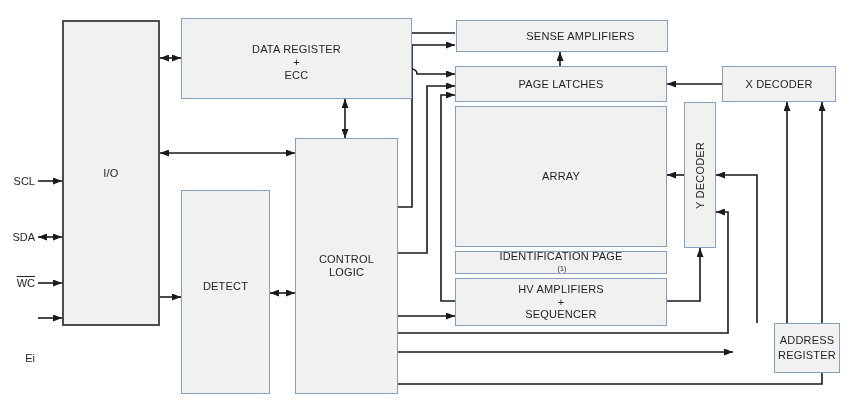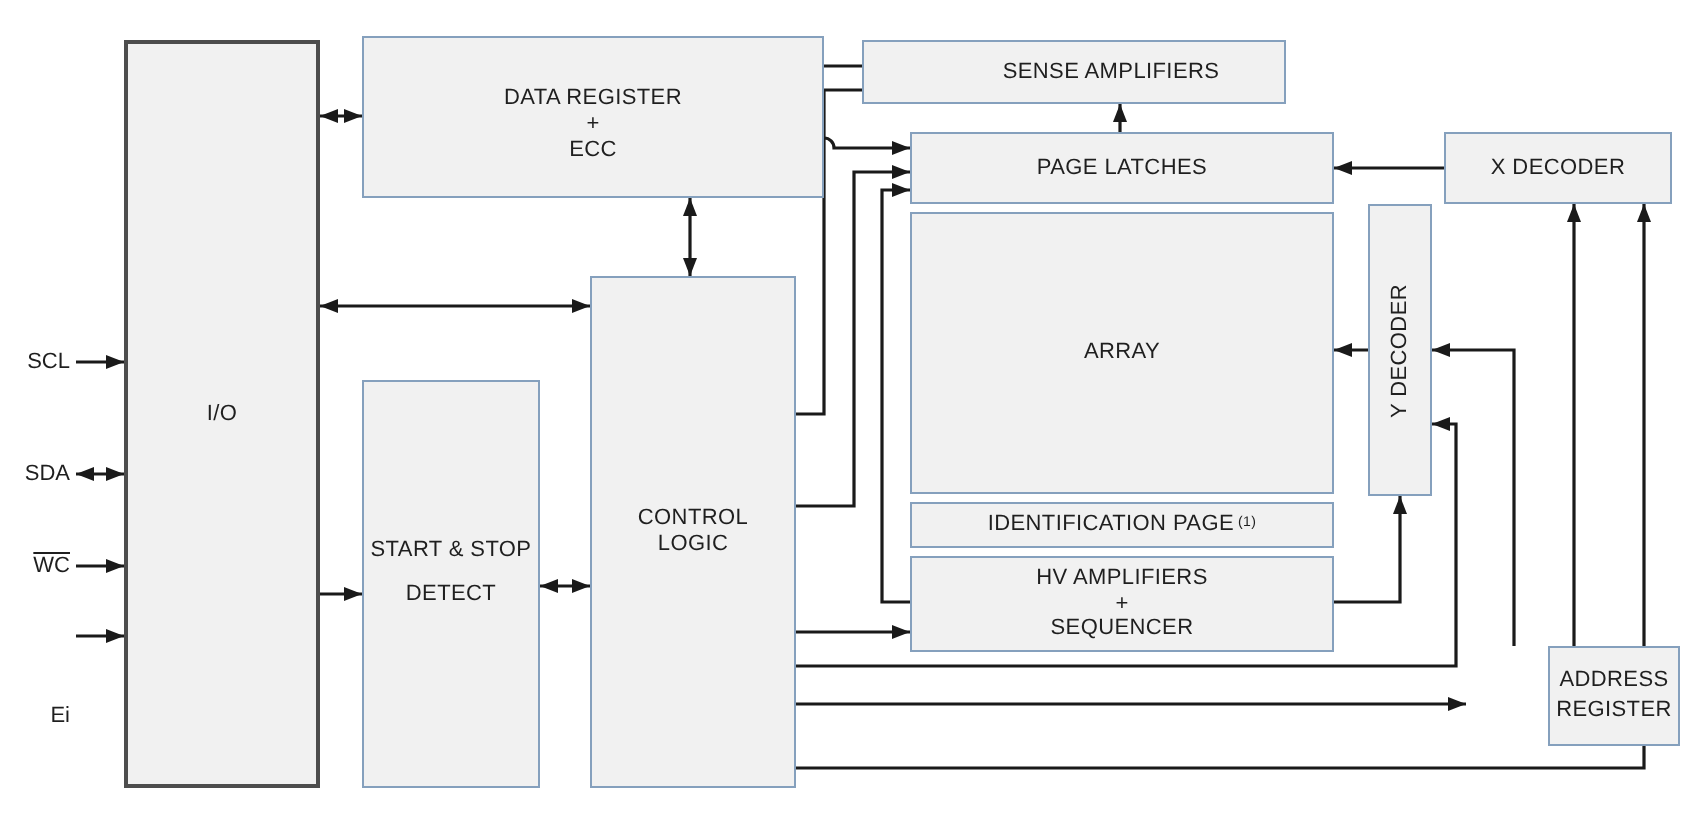--- a/index.html
+++ b/index.html
@@ -9,28 +9,28 @@
   html,body{margin:0;padding:0;background:var(--background);}
   .stage{position:relative;width:850px;height:416px;background:var(--background);
          font-family:"Liberation Sans",sans-serif;overflow:hidden;}
   svg.wires{position:absolute;left:0;top:0;}
   .wire{stroke:var(--line);stroke-width:1.6;fill:none;}
   .ahead{fill:var(--line);}
   .block{position:absolute;background:var(--box-fill);border:1.5px solid var(--box-border);
          box-sizing:border-box;display:flex;flex-direction:column;align-items:center;
          justify-content:center;text-align:center;font-size:11px;line-height:13px;
          letter-spacing:.2px;color:var(--text);}
-  #b-io{left:62px;top:20px;width:98px;height:374px;border:2px solid var(--io-border);}
+  #b-io{left:62px;top:20px;width:98px;height:306px;border:2px solid var(--io-border);}
   #b-datareg{left:181px;top:18px;width:231px;height:81px;padding-top:7px;}
   #b-ss{left:181px;top:190px;width:89px;height:204px;line-height:22px;padding-bottom:12px;}
   #b-ctrl{left:295px;top:138px;width:103px;height:256px;}
-  #b-sa{left:431px;top:20px;width:212px;height:32px;padding-left:37px;}
+  #b-sa{left:456px;top:20px;width:212px;height:32px;padding-left:37px;}
   #b-pl{left:455px;top:66px;width:212px;height:36px;}
   #b-array{left:455px;top:106px;width:212px;height:141px;}
-  #b-id{left:455px;top:251px;width:212px;height:23px;flex-direction:row;}
+  #b-id{left:455px;top:251px;width:212px;height:23px;flex-direction:column;}
   #b-id sup{font-size:7px;margin-left:2px;transform:translateY(-1px);}
   #b-hv{left:455px;top:278px;width:212px;height:48px;line-height:12.5px;}
   #b-xd{left:722px;top:66px;width:114px;height:36px;text-align:right;}
   #b-yd{left:684px;top:102px;width:32px;height:146px;overflow:visible;}
   #b-yd .rot{transform:rotate(-90deg);white-space:nowrap;}
   #b-ar{left:774px;top:323px;width:66px;height:50px;line-height:15px;}
   .pin{position:absolute;left:0;width:35px;text-align:right;font-size:11px;
        color:var(--text);line-height:14px;}
   #pin-scl{top:174px;} #pin-sda{top:230px;} #pin-wc{top:276px;} #pin-ei{top:311px;margin-top:40px;}
   .ovl{text-decoration:overline;}
@@ -91,21 +91,20 @@
     <span>I/O</span>
   </div>
 
   <div class="block" id="b-datareg">
     <span>DATA REGISTER</span>
     <span>+</span>
     <span>ECC</span>
   </div>
 
   <div class="block" id="b-ss">
-    <span>START &amp; STOP</span>
     <span>DETECT</span>
   </div>
 
   <div class="block" id="b-ctrl">
     <span>CONTROL</span>
     <span>LOGIC</span>
   </div>
 
   <div class="block" id="b-sa">
     <span>SENSE AMPLIFIERS</span>

